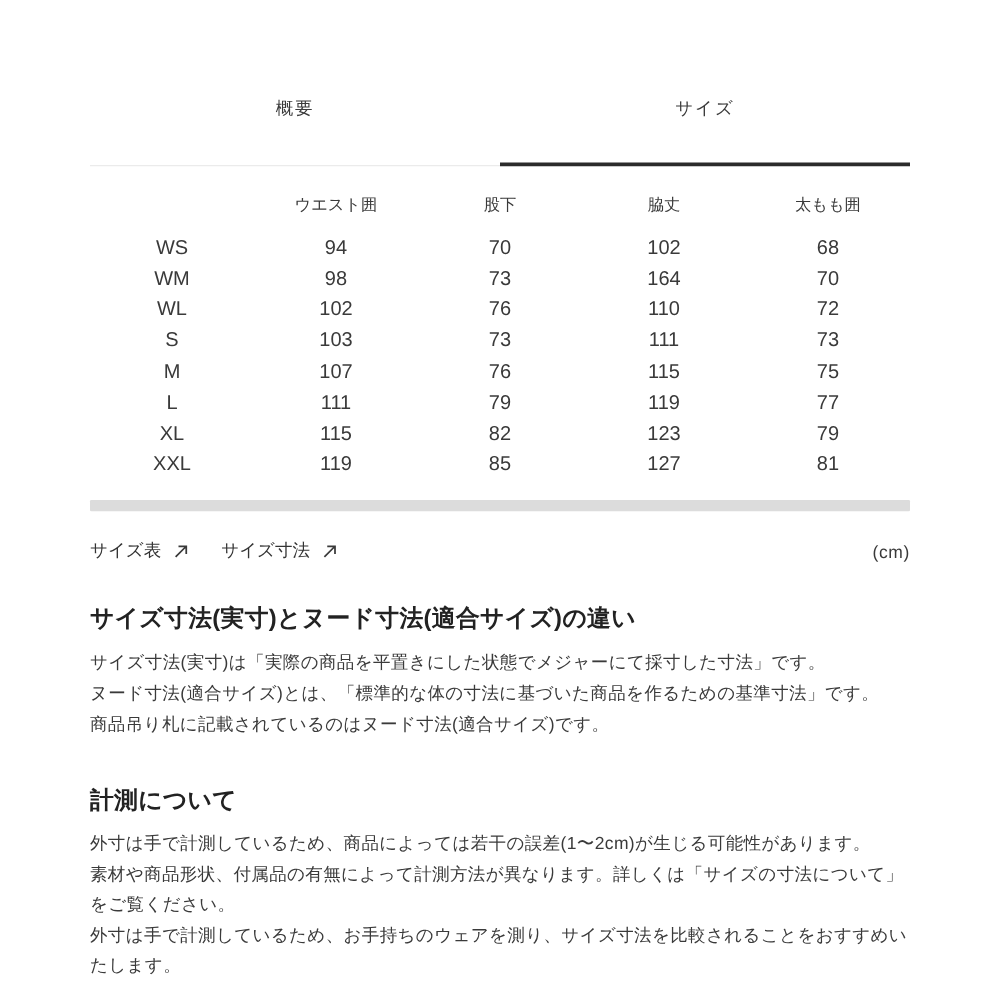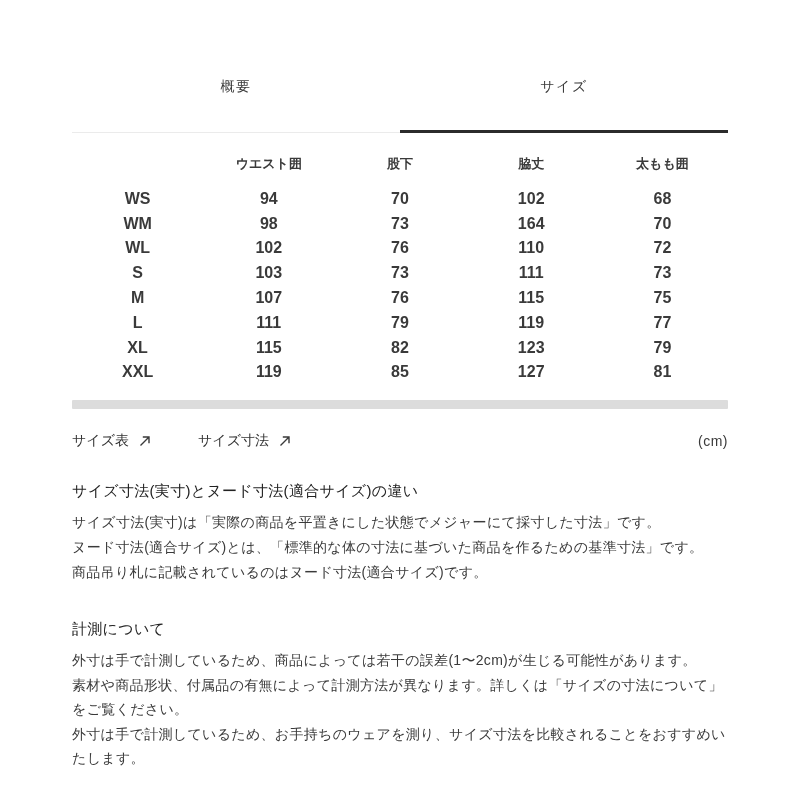--- a/index.html
+++ b/index.html
@@ -28,21 +28,20 @@
   }
   .tab.active {
     padding-bottom: 18px;
     border-bottom: 3px solid #2b2b2b;
   }
   
   .size-table { margin-top: 19px; }
   .st-row {
     display: grid;
     grid-template-columns: repeat(5, 1fr);
-    font-weight: bold;
   }
   .st-cell {
     text-align: center;
     font-size: 16px;
     color: #3a3a3a;
     line-height: 24.8px;
     white-space: nowrap;
   }
   .st-head .st-cell { font-size: 13px; color: #3a3a3a; }
   .st-head { margin-bottom: 10px; }
@@ -51,40 +50,39 @@
     margin-top: 15px;
     height: 9px;
     background: #dcdcdc;
     border-radius: 1px;
   }
   
   .links-row {
     margin-top: 23px;
     display: flex;
     align-items: center;
-    gap: 21px;
   }
   .chart-link {
     display: inline-flex;
     align-items: center;
     gap: 9px;
     font-size: 14px;
     color: #333333;
     margin-right: 25px;
     cursor: pointer;
     text-decoration: none;
   }
   .ext-arrow { width: 14px; height: 14px; display: inline-block; }
   .unit { margin-left: auto; font-size: 14px; letter-spacing: 0.5px; color: #3a3a3a; }
   
   .section { margin-top: 32px; }
   .section + .section { margin-top: 36px; }
   .section h3 {
-    font-size: 15px;
-    font-weight: normal;
+    font-size: 19px;
+    font-weight: bold;
     color: #222222;
     margin-bottom: 9px;
     letter-spacing: 0.3px;
   }
   .section p {
     font-size: 14px;
     line-height: 24px;
     color: #3a3a3a;
     margin: 1px 0;
     letter-spacing: 0.3px;

